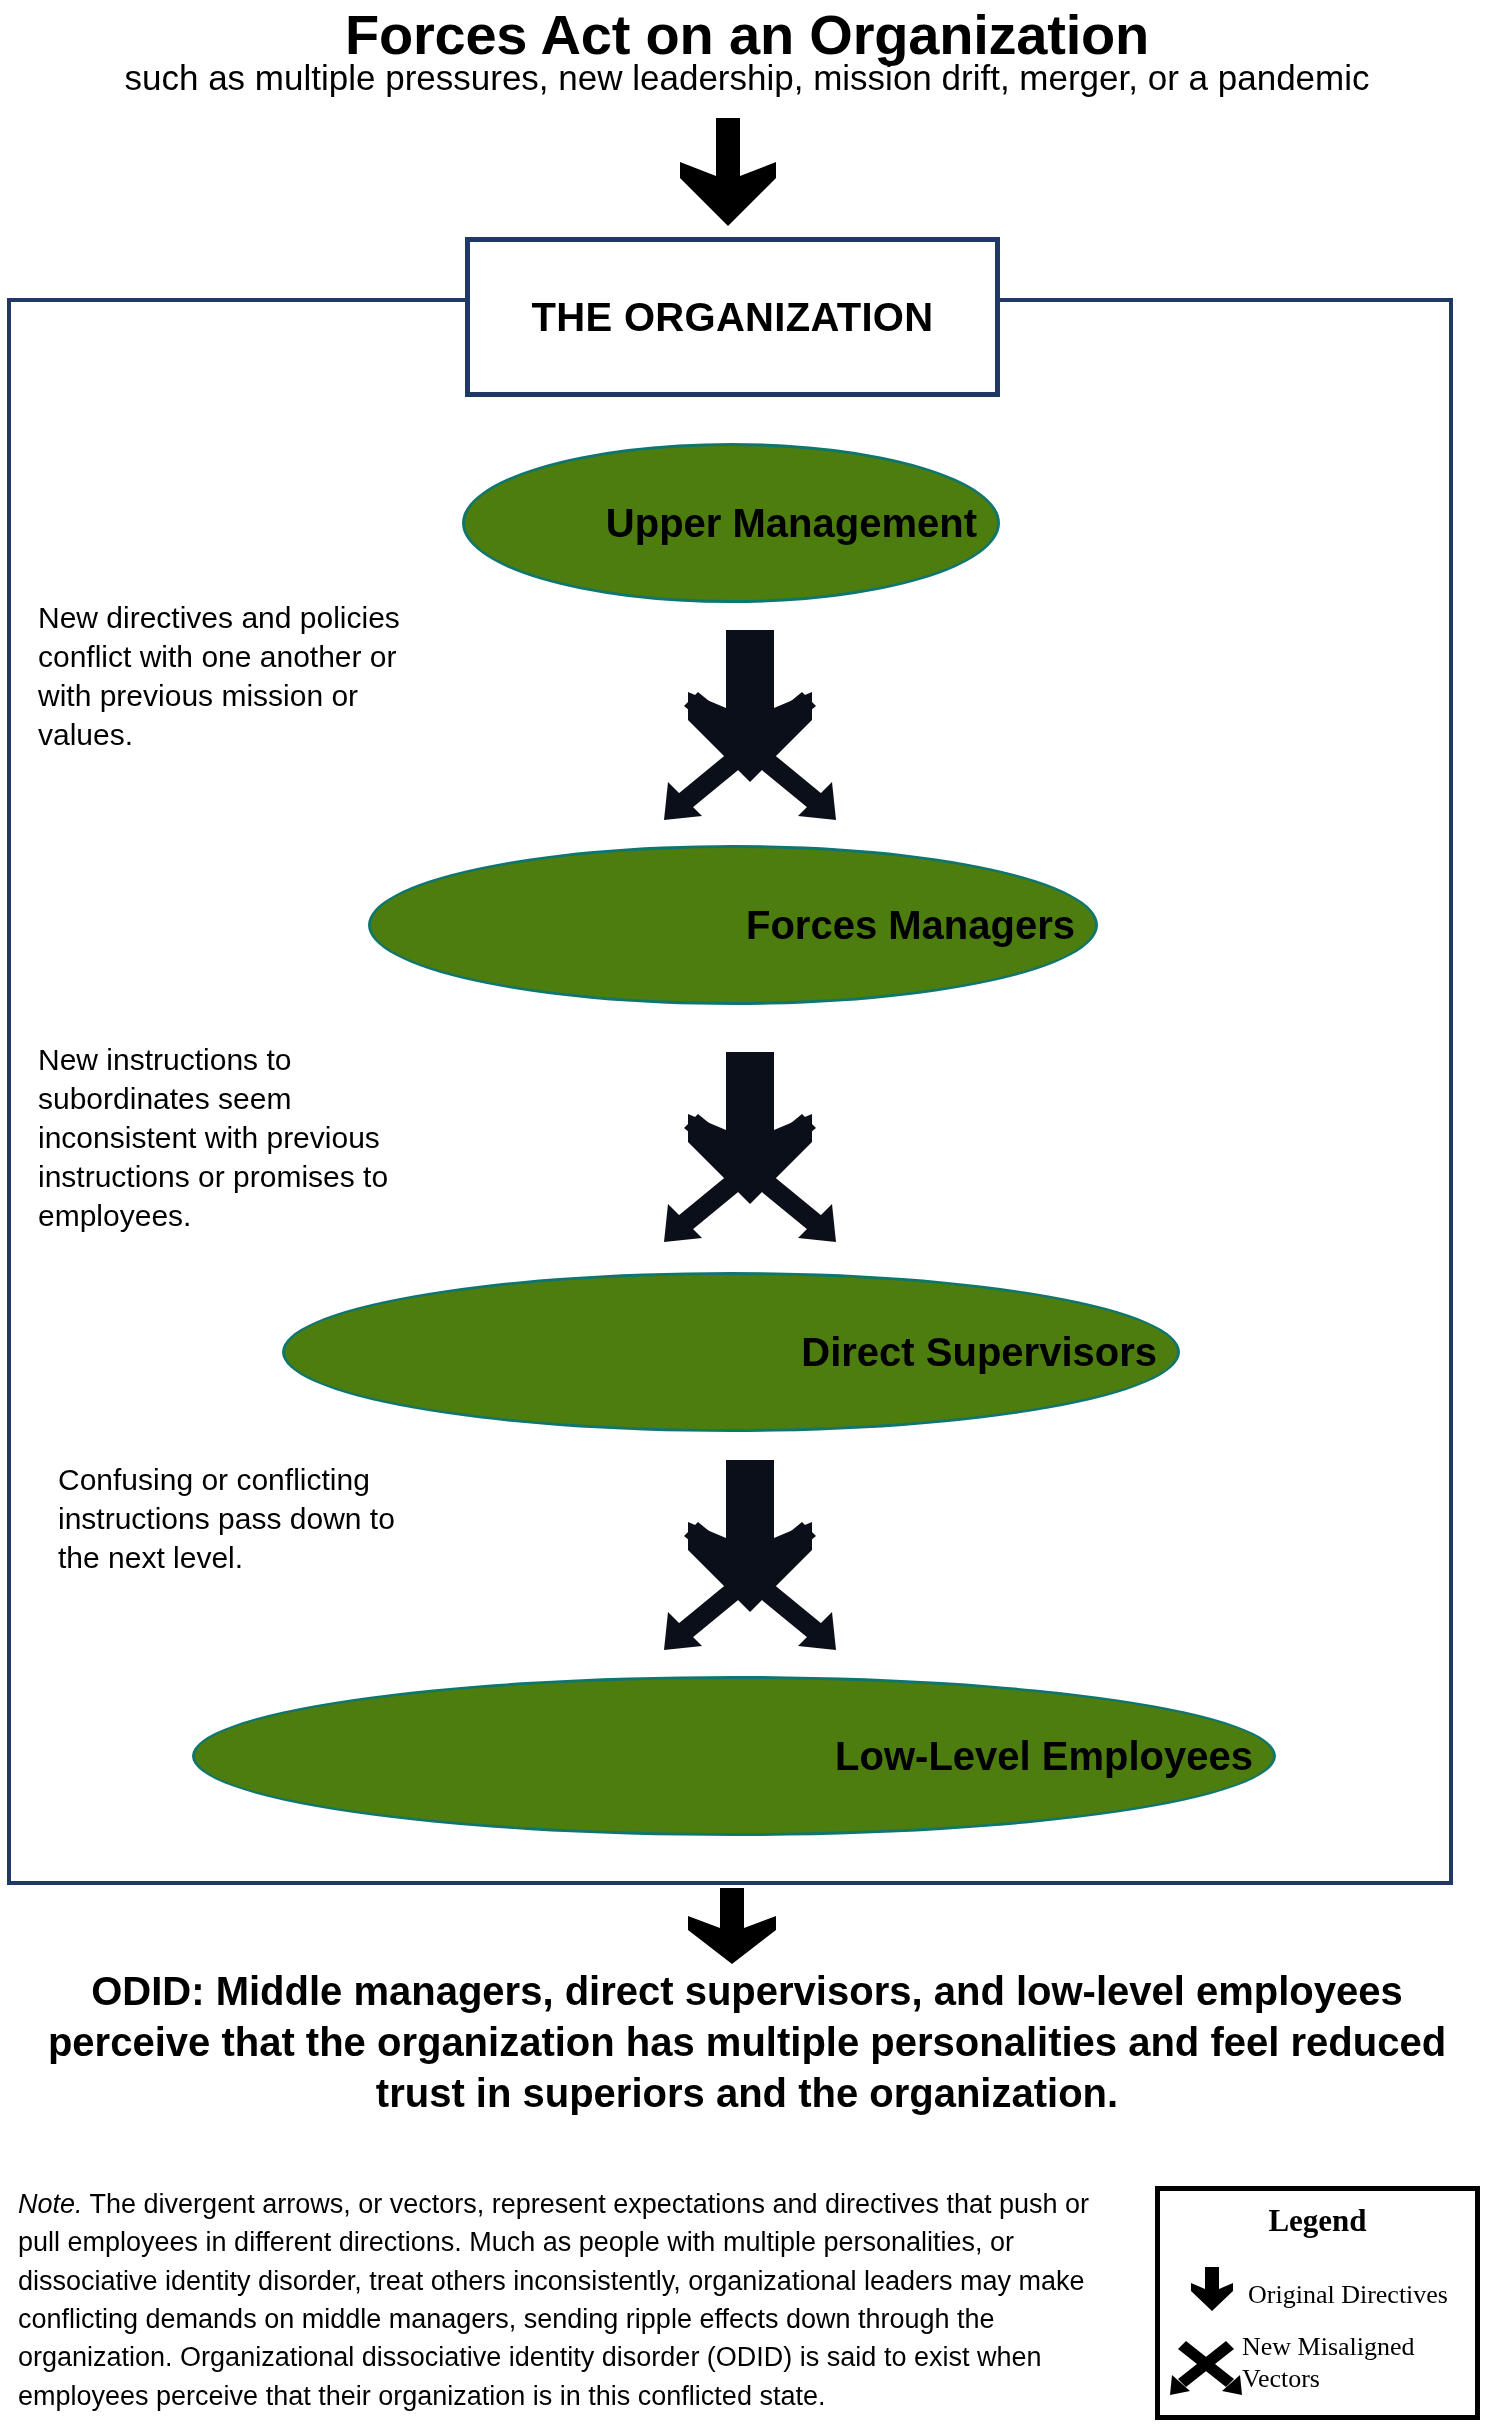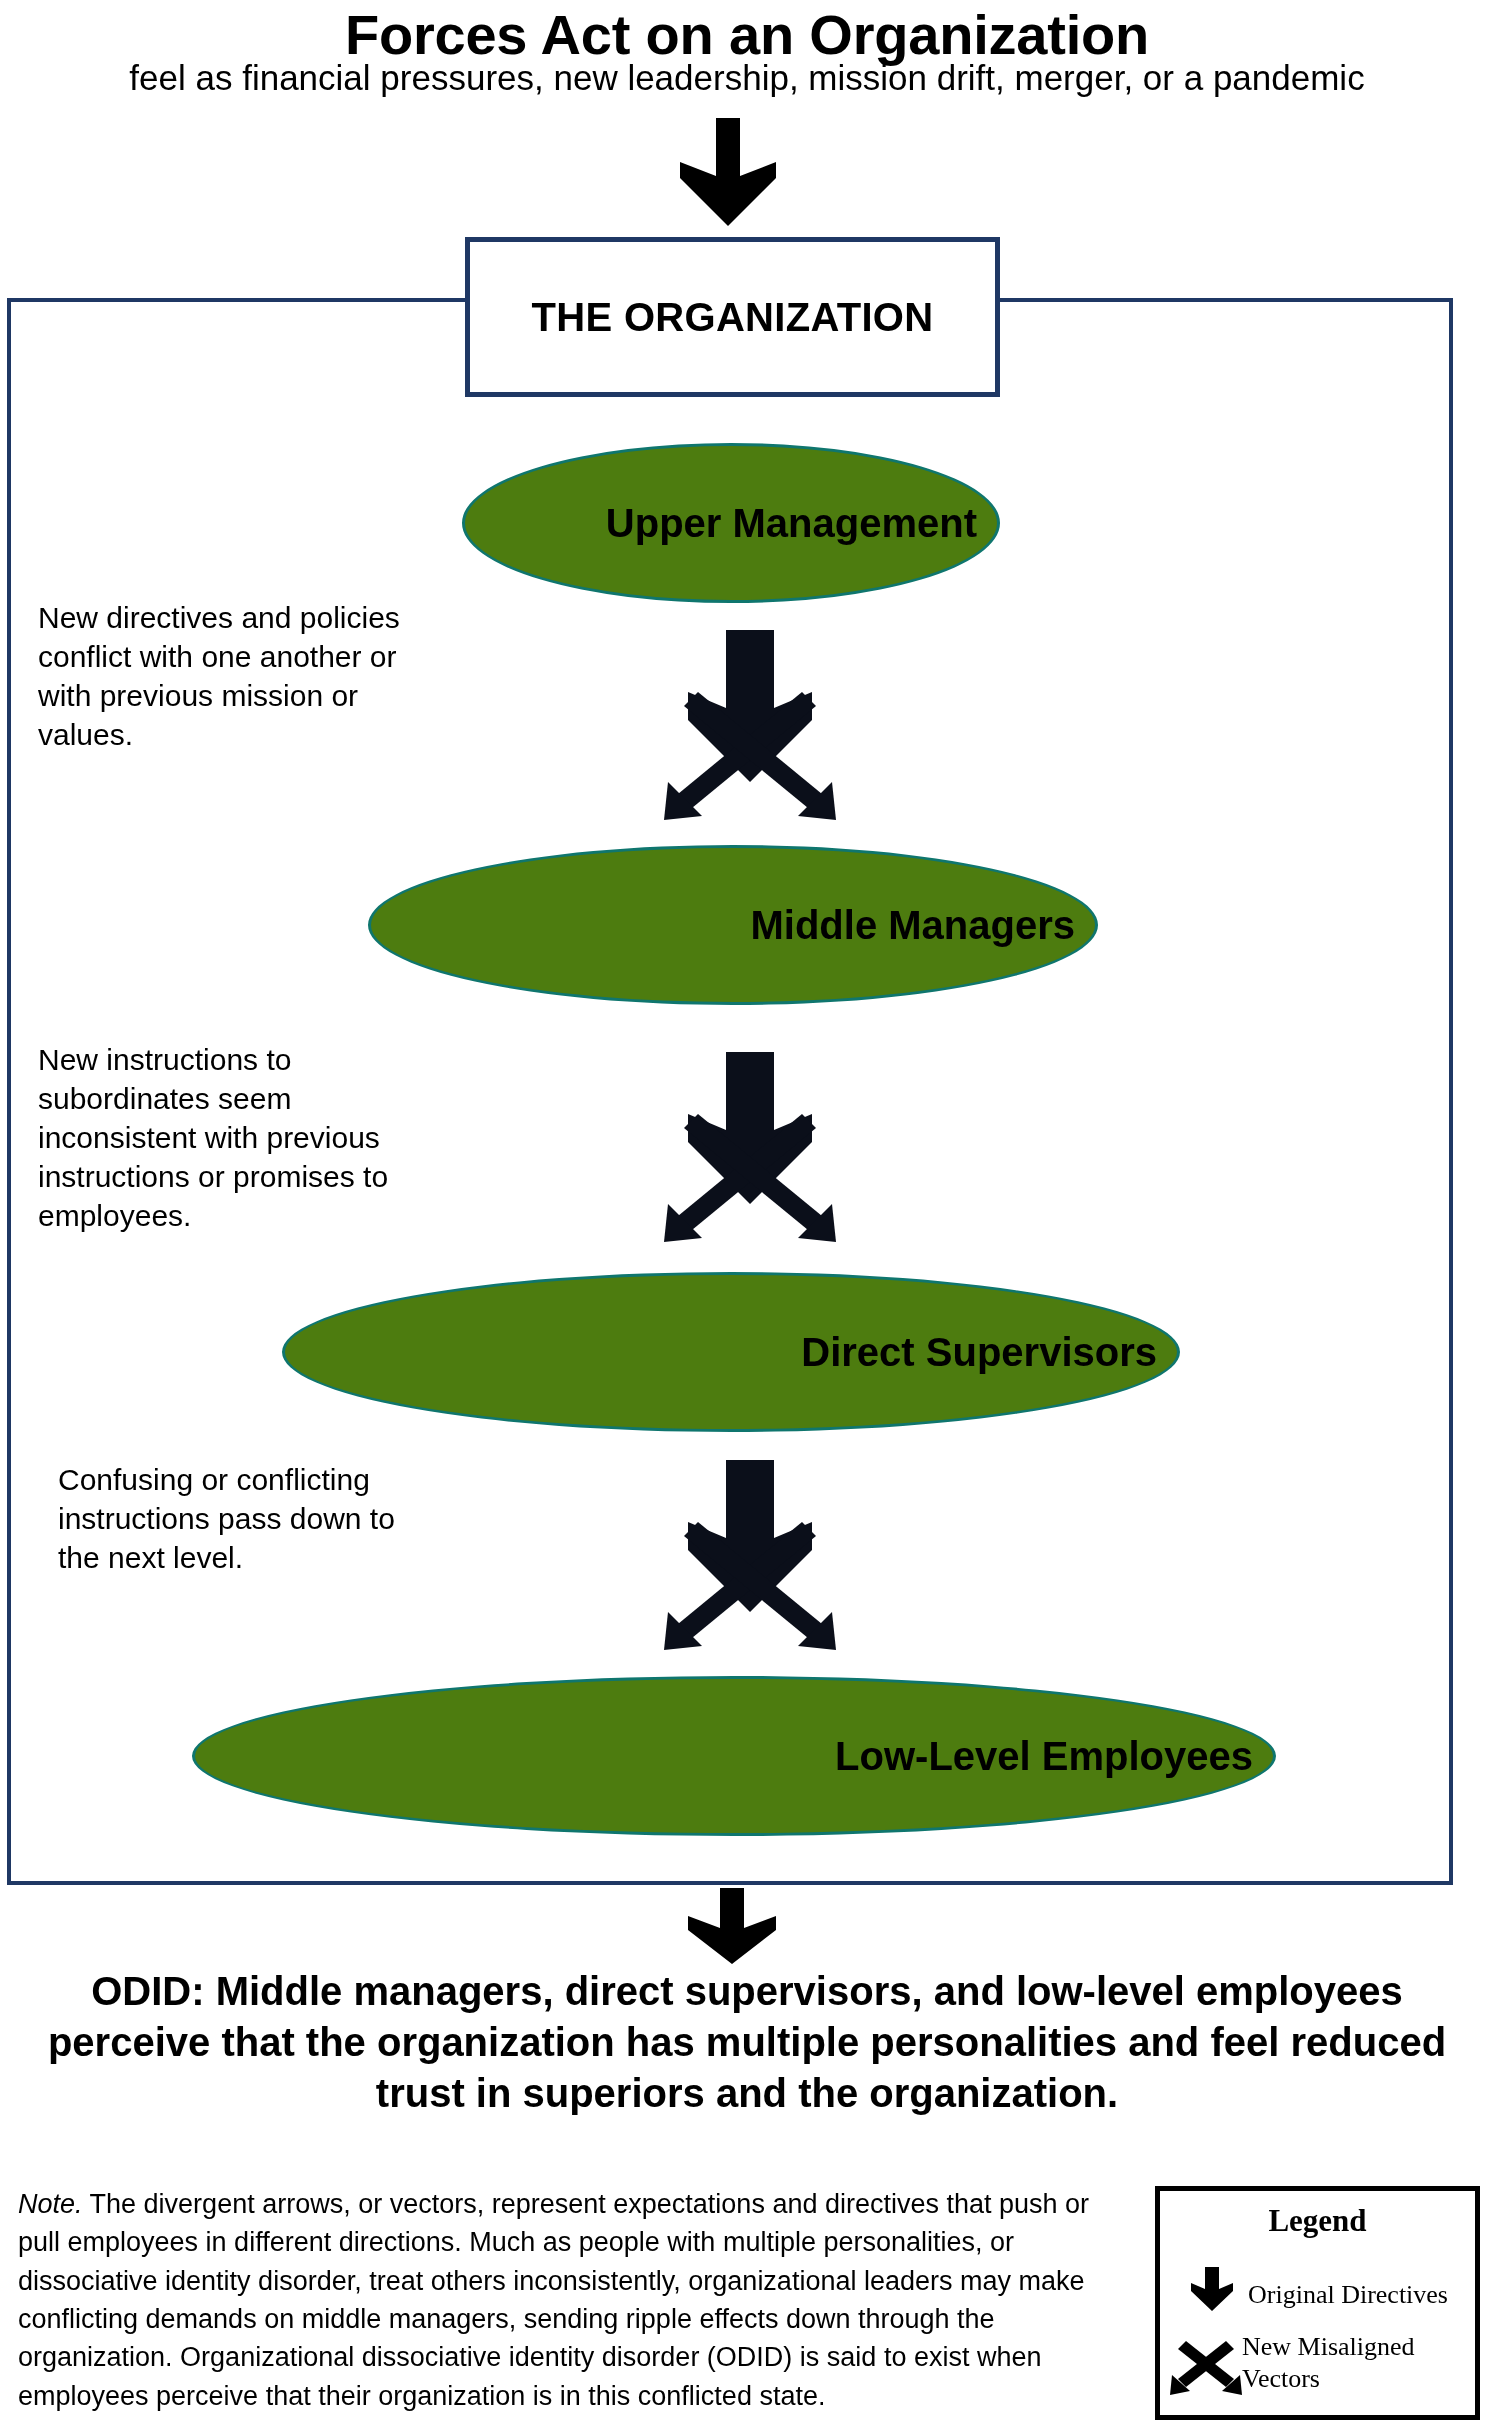--- a/index.html
+++ b/index.html
@@ -181,21 +181,21 @@
     line-height: 1.24;
     padding-top: 2px;
   }
 </style>
 </head>
 <body>
 
 <div id="page">
 
   <div class="hdr-title">Forces Act on an Organization</div>
-  <div class="hdr-sub">feel as financial pressures, new leadership, mission drift, merger, or a pandemic</div>
+  <div class="hdr-sub">such as multiple pressures, new leadership, mission drift, merger, or a pandemic</div>
 
   <div class="arrow-down" style="left:676px; top:118px;">
     <svg width="104" height="108" viewBox="0 0 104 108">
       <path d="M40,0 L64,0 L64,58 L100,44 L100,60 L52,108 L4,60 L4,44 L40,58 Z" fill="#000000"></path>
     </svg>
   </div>
 
   <div class="org-container"></div>
 
   <div class="org-titlebox">
@@ -217,21 +217,21 @@
       </g>
 
       <g fill="#0b0f1a">
         <polygon points="68,62 54,76 178,178 192,164"></polygon>
         <polygon points="206,190 202,152 168,186"></polygon>
       </g>
     </svg>
   </div>
 
   <div class="node" id="node-middle">
-    <span>Middle Managers</span>
+    <span>Forces Managers</span>
   </div>
 
   <div class="vec-group" style="left:630px; top:1052px;">
     <svg width="240" height="190" viewBox="0 0 240 190">
       <path d="M96,0 L144,0 L144,78 L182,62 L182,90 L120,152 L58,90 L58,62 L96,78 Z" fill="#0b0f1a"></path>
       <g fill="#0b0f1a">
         <polygon points="172,62 186,76 62,178 48,164"></polygon>
         <polygon points="34,190 38,152 72,186"></polygon>
       </g>
       <g fill="#0b0f1a">

